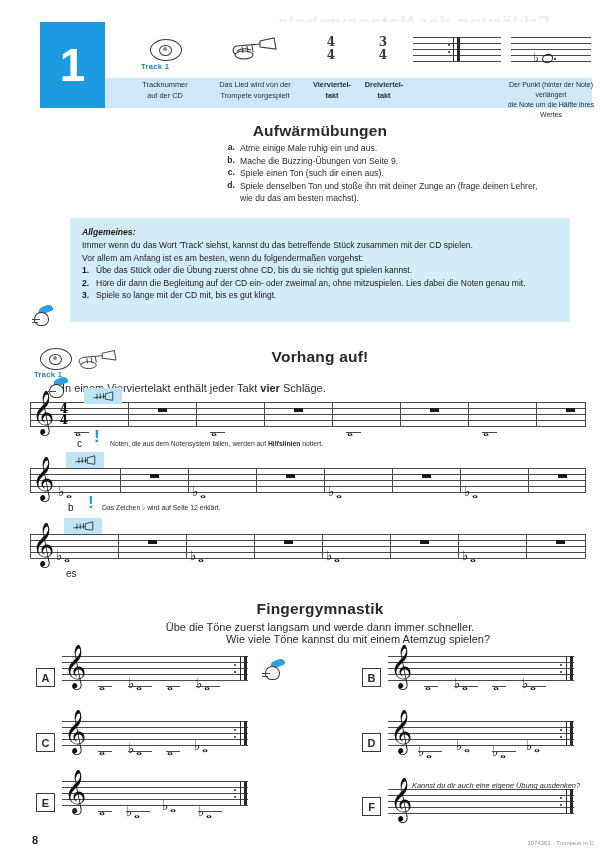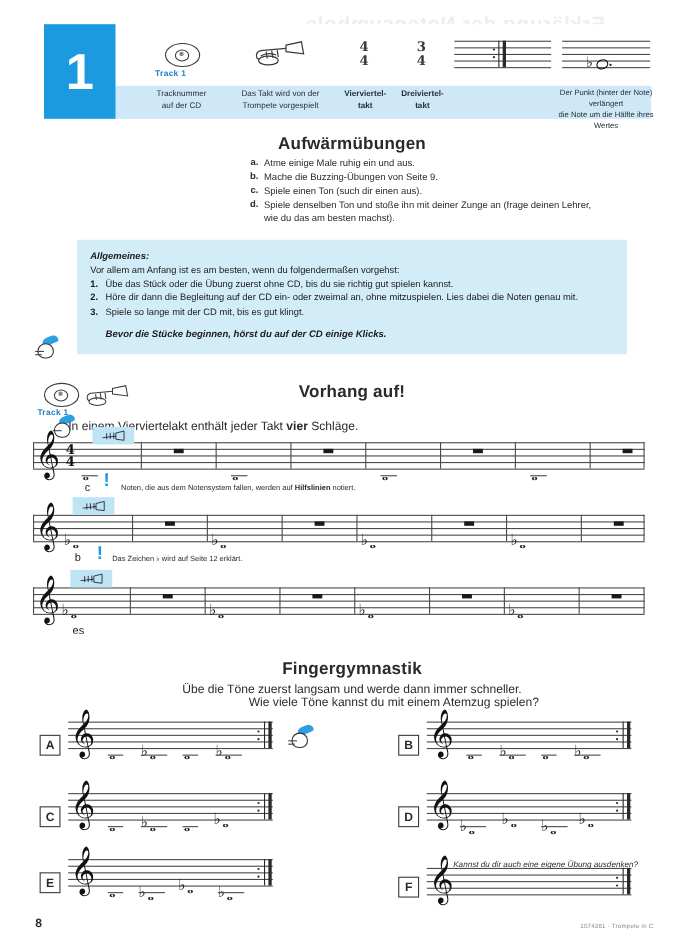--- a/index.html
+++ b/index.html
@@ -186,21 +186,21 @@
         <g fill="none" stroke="#3a3a3a" stroke-width="1.1">
           <path d="M6 19 C2 19 2 12 7 11 L30 9"></path>
           <path d="M30 6 L44 3 L46 14 L30 12 Z"></path>
           <path d="M12 12 l1 6 M17 11 l1 6.5 M22 10.5 l1 6.5"></path>
           <ellipse cx="14" cy="20" rx="9" ry="4"></ellipse>
           <path d="M7 16 q6 -4 14 -1"></path>
         </g>
       </svg>
     </div>
     <div class="hdr-cap" style="left:168px;top:58px;width:94px;">
-      <div>Das Takt wird von der</div>
+      <div>Das Lied wird von der</div>
       <div>Trompete vorgespielt</div>
     </div>
 
     <div class="hdr-icon" style="left:268px;width:46px;">
       <div style="text-align:center;font-family:'DejaVu Serif',serif;font-weight:bold;font-size:12px;line-height:1.05;">
         <div>4</div>
         <div style="border-top:0px;">4</div>
       </div>
     </div>
     <div class="hdr-cap b" style="left:266px;top:58px;width:52px;">
@@ -266,34 +266,34 @@
       <div class="tx">Spiele einen Ton (such dir einen aus).</div>
     </div>
     <div class="row">
       <div class="mk">d.</div>
       <div class="tx">Spiele denselben Ton und stoße ihn mit deiner Zunge an (frage deinen Lehrer, wie du das am besten machst).</div>
     </div>
   </div>
 
   <div class="infobox">
     <div class="ttl">Allgemeines:</div>
+    <div class="ln">Immer wenn du das Wort 'Track' siehst, kannst du das betreffende Stück zusammen mit der CD spielen.</div>
     <div class="ln">Vor allem am Anfang ist es am besten, wenn du folgendermaßen vorgehst:</div>
     <div class="num-row">
       <div class="mk">1.</div>
       <div>Übe das Stück oder die Übung zuerst ohne CD, bis du sie richtig gut spielen kannst.</div>
     </div>
     <div class="num-row">
       <div class="mk">2.</div>
       <div>Höre dir dann die Begleitung auf der CD ein- oder zweimal an, ohne mitzuspielen. Lies dabei die Noten genau mit.</div>
     </div>
     <div class="num-row">
       <div class="mk">3.</div>
       <div>Spiele so lange mit der CD mit, bis es gut klingt.</div>
     </div>
-    <div class="foot">Bevor die Stücke beginnen, hörst du auf der CD einige Klicks.</div>
   </div>
 
   <div class="hand" style="left:32px;top:306px;width:26px;height:22px;">
     <div class="sleeve" style="left:6px;top:0;"></div>
     <div class="palm" style="left:2px;top:6px;"></div>
     <div class="fing" style="left:0px;top:13px;"></div>
     <div class="fing" style="left:0px;top:16px;width:6px;"></div>
   </div>
 
   <div class="cd" style="left:40px;top:348px;width:30px;height:20px;">

